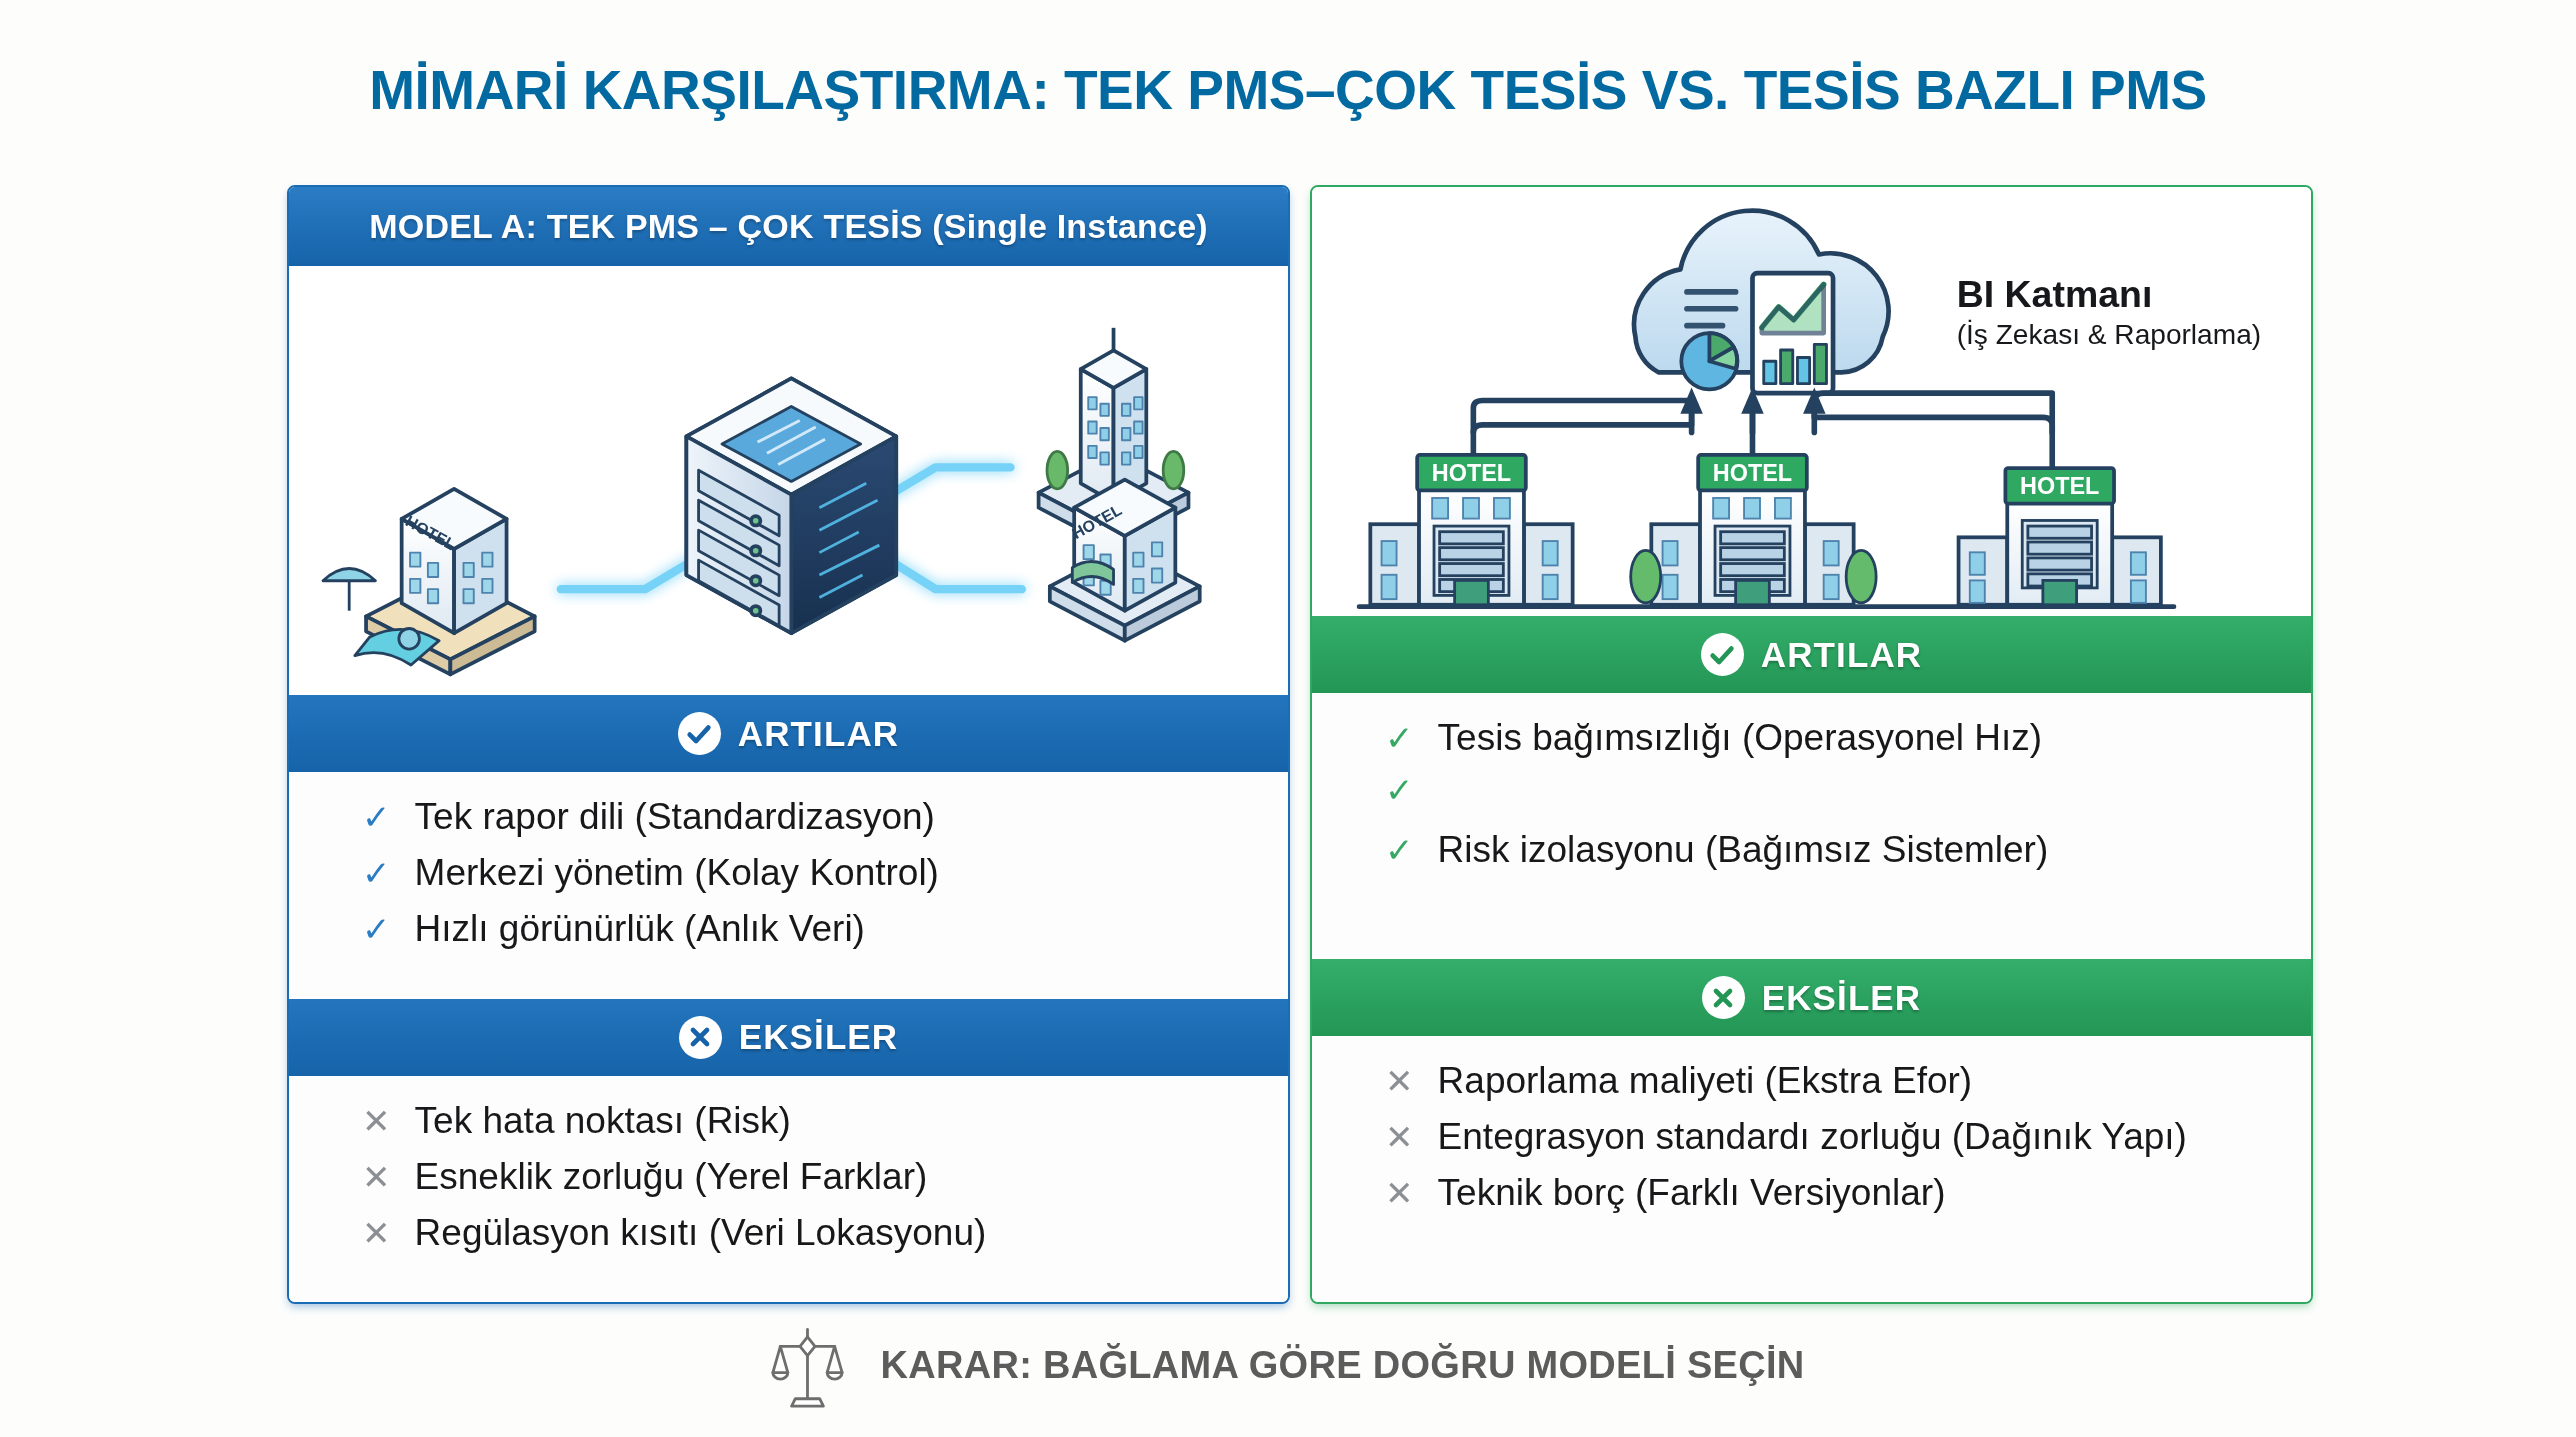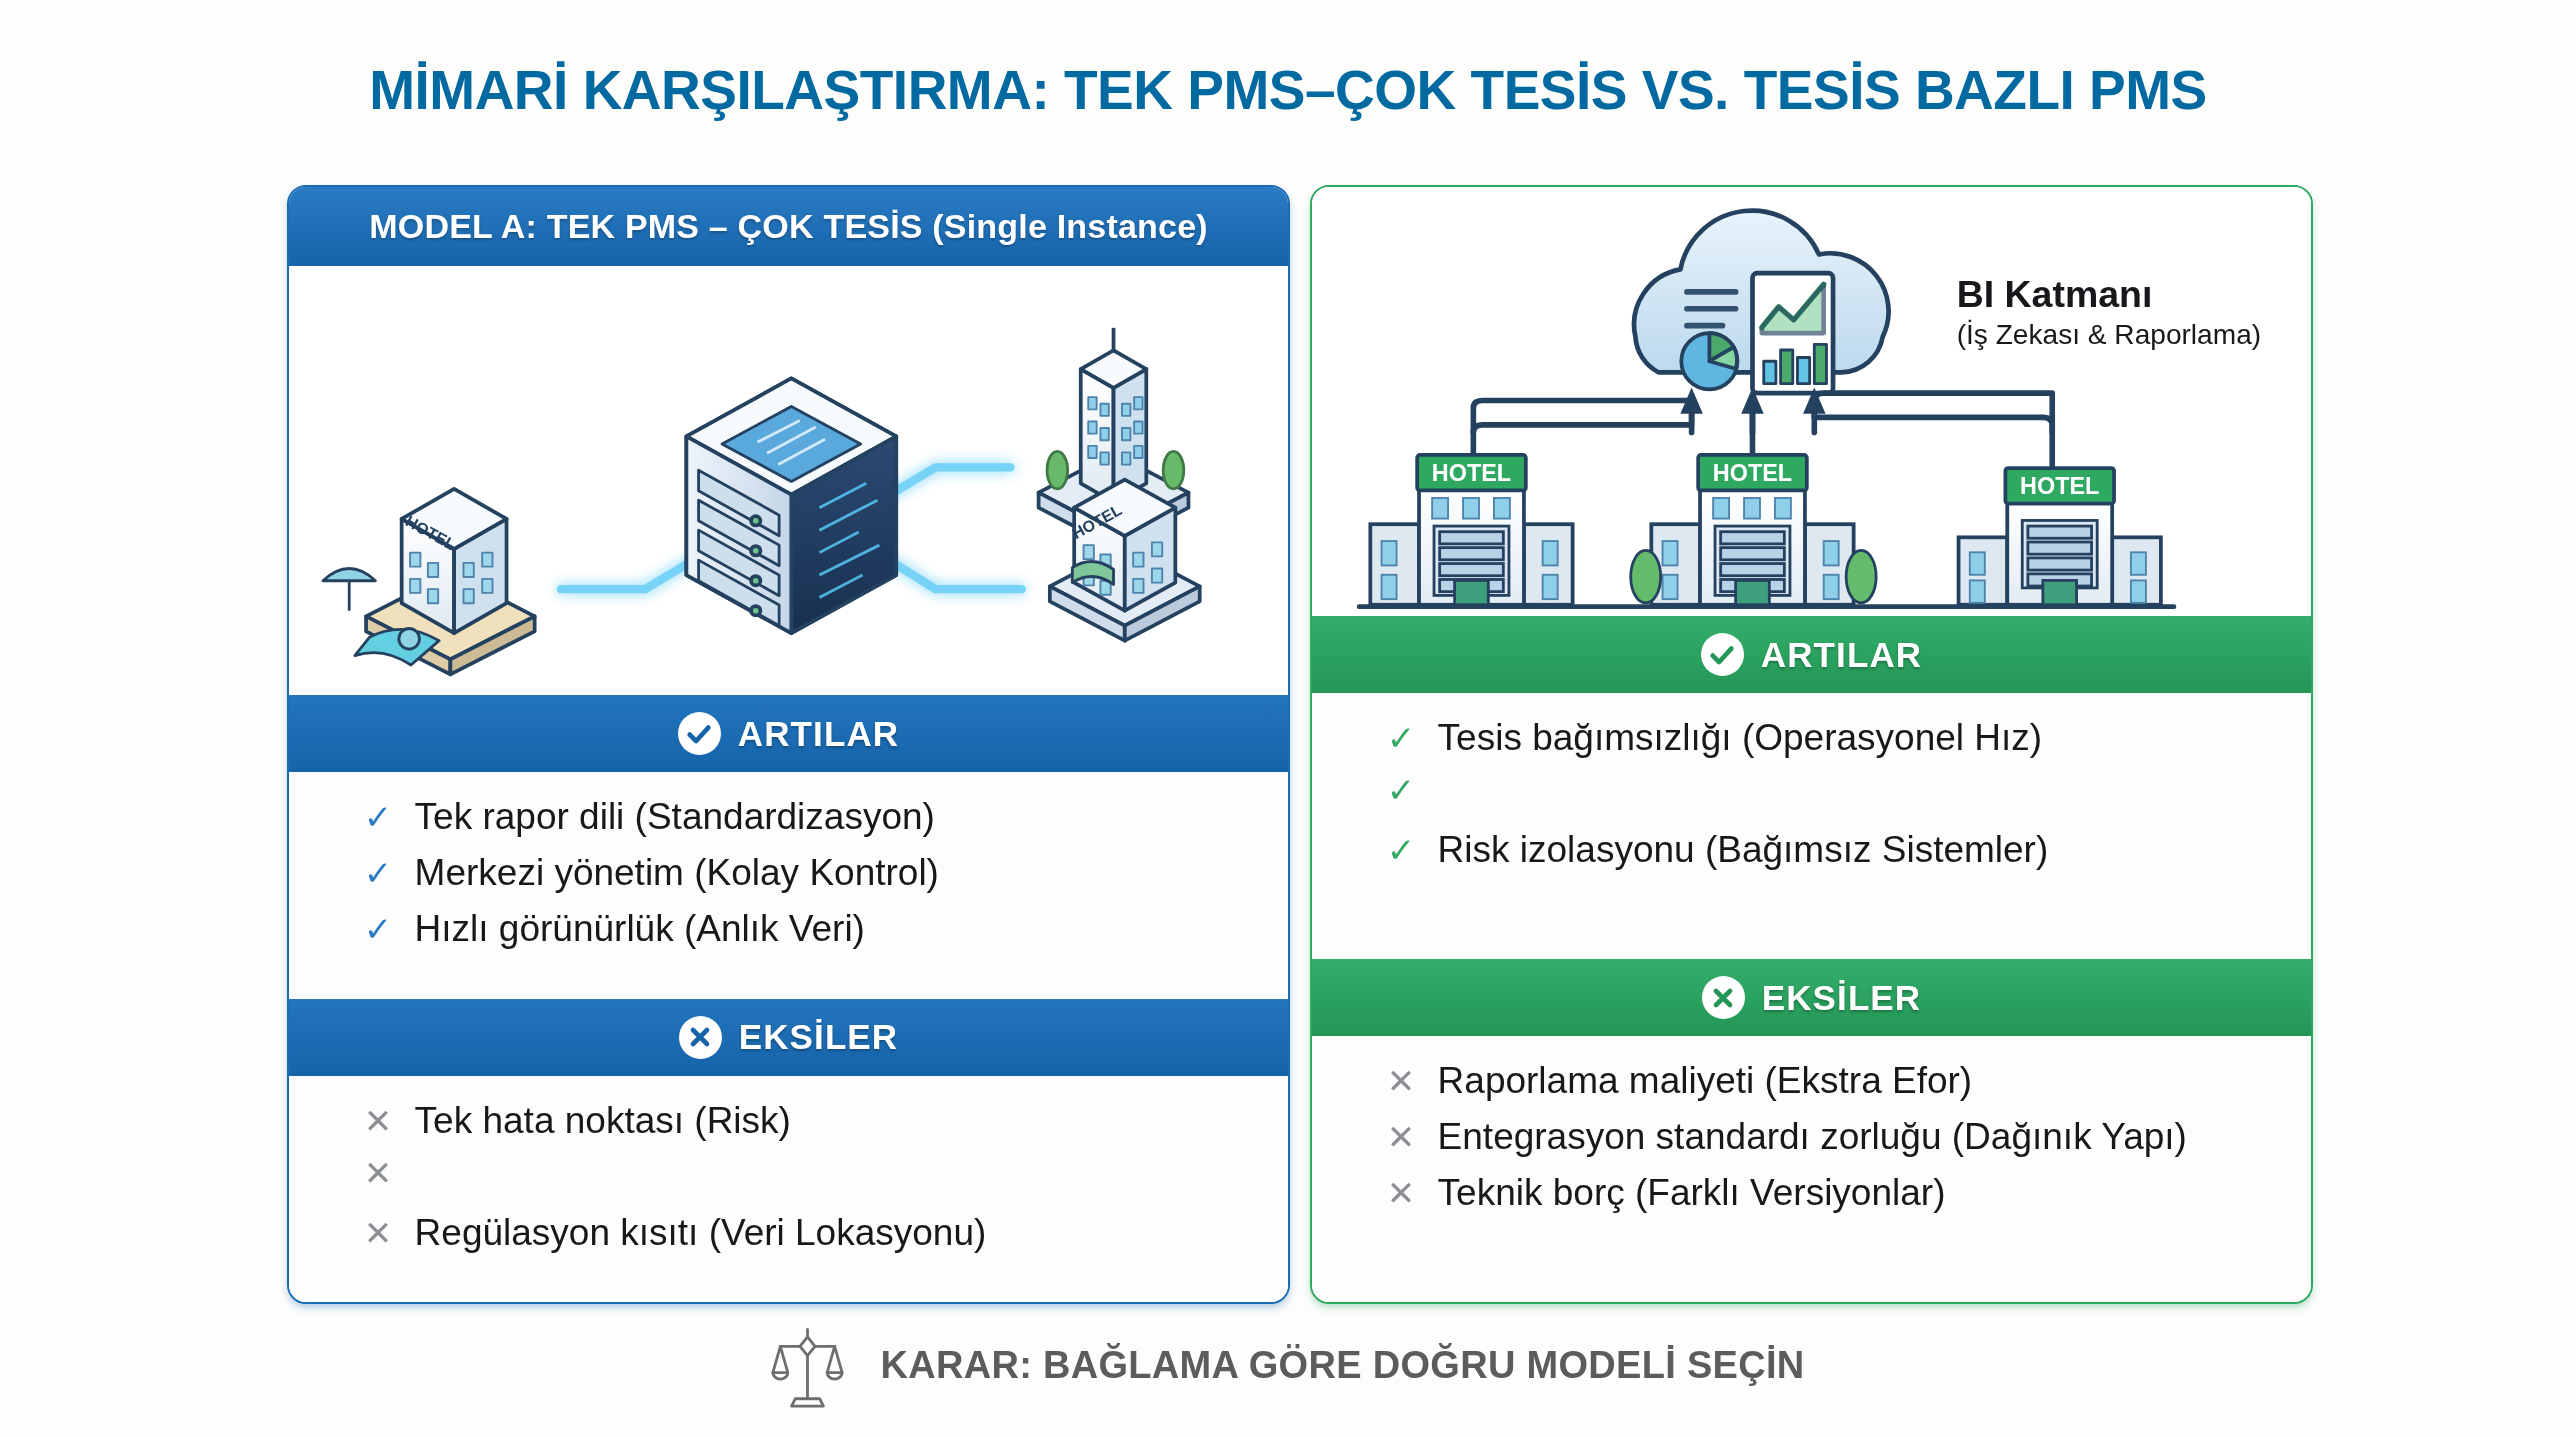--- a/index.html
+++ b/index.html
@@ -32,26 +32,25 @@
     color: #0369a1;
     white-space: nowrap;
   }
 
   
   .panel {
     position: absolute;
     top: 185px;
     width: 1003px;
     height: 1119px;
-    border-radius: 19px;
+    border-radius: 8px;
     background: #ffffff;
     overflow: hidden;
     display: flex;
     flex-direction: column;
-    text-align: center;
   }
   #panel-a { left: 287px;  border: 2.8px solid #1a6cb5; box-shadow: 0 4.7px 9.4px -2.8px rgba(26,108,181,.45); }
   #panel-b { left: 1310px; border: 2.8px solid #2fa862; box-shadow: 0 4.7px 9.4px -2.8px rgba(47,168,98,.45); }
 
   .panel-header {
     height: 79px;
     flex: 0 0 79px;
     display: flex;
     align-items: center;
     justify-content: center;
@@ -333,20 +332,21 @@
       <span>EKSİLER</span>
     </div>
 
     <div class="list-block cons">
       <div class="list-item">
         <span class="tick">✕</span>
         <span>Tek hata noktası (Risk)</span>
       </div>
       <div class="list-item">
         <span class="tick">✕</span>
+        <span>Esneklik zorluğu (Yerel Farklar)</span>
       </div>
       <div class="list-item">
         <span class="tick">✕</span>
         <span>Regülasyon kısıtı (Veri Lokasyonu)</span>
       </div>
     </div>
   </div>
 
   <div class="panel" id="panel-b">
 

